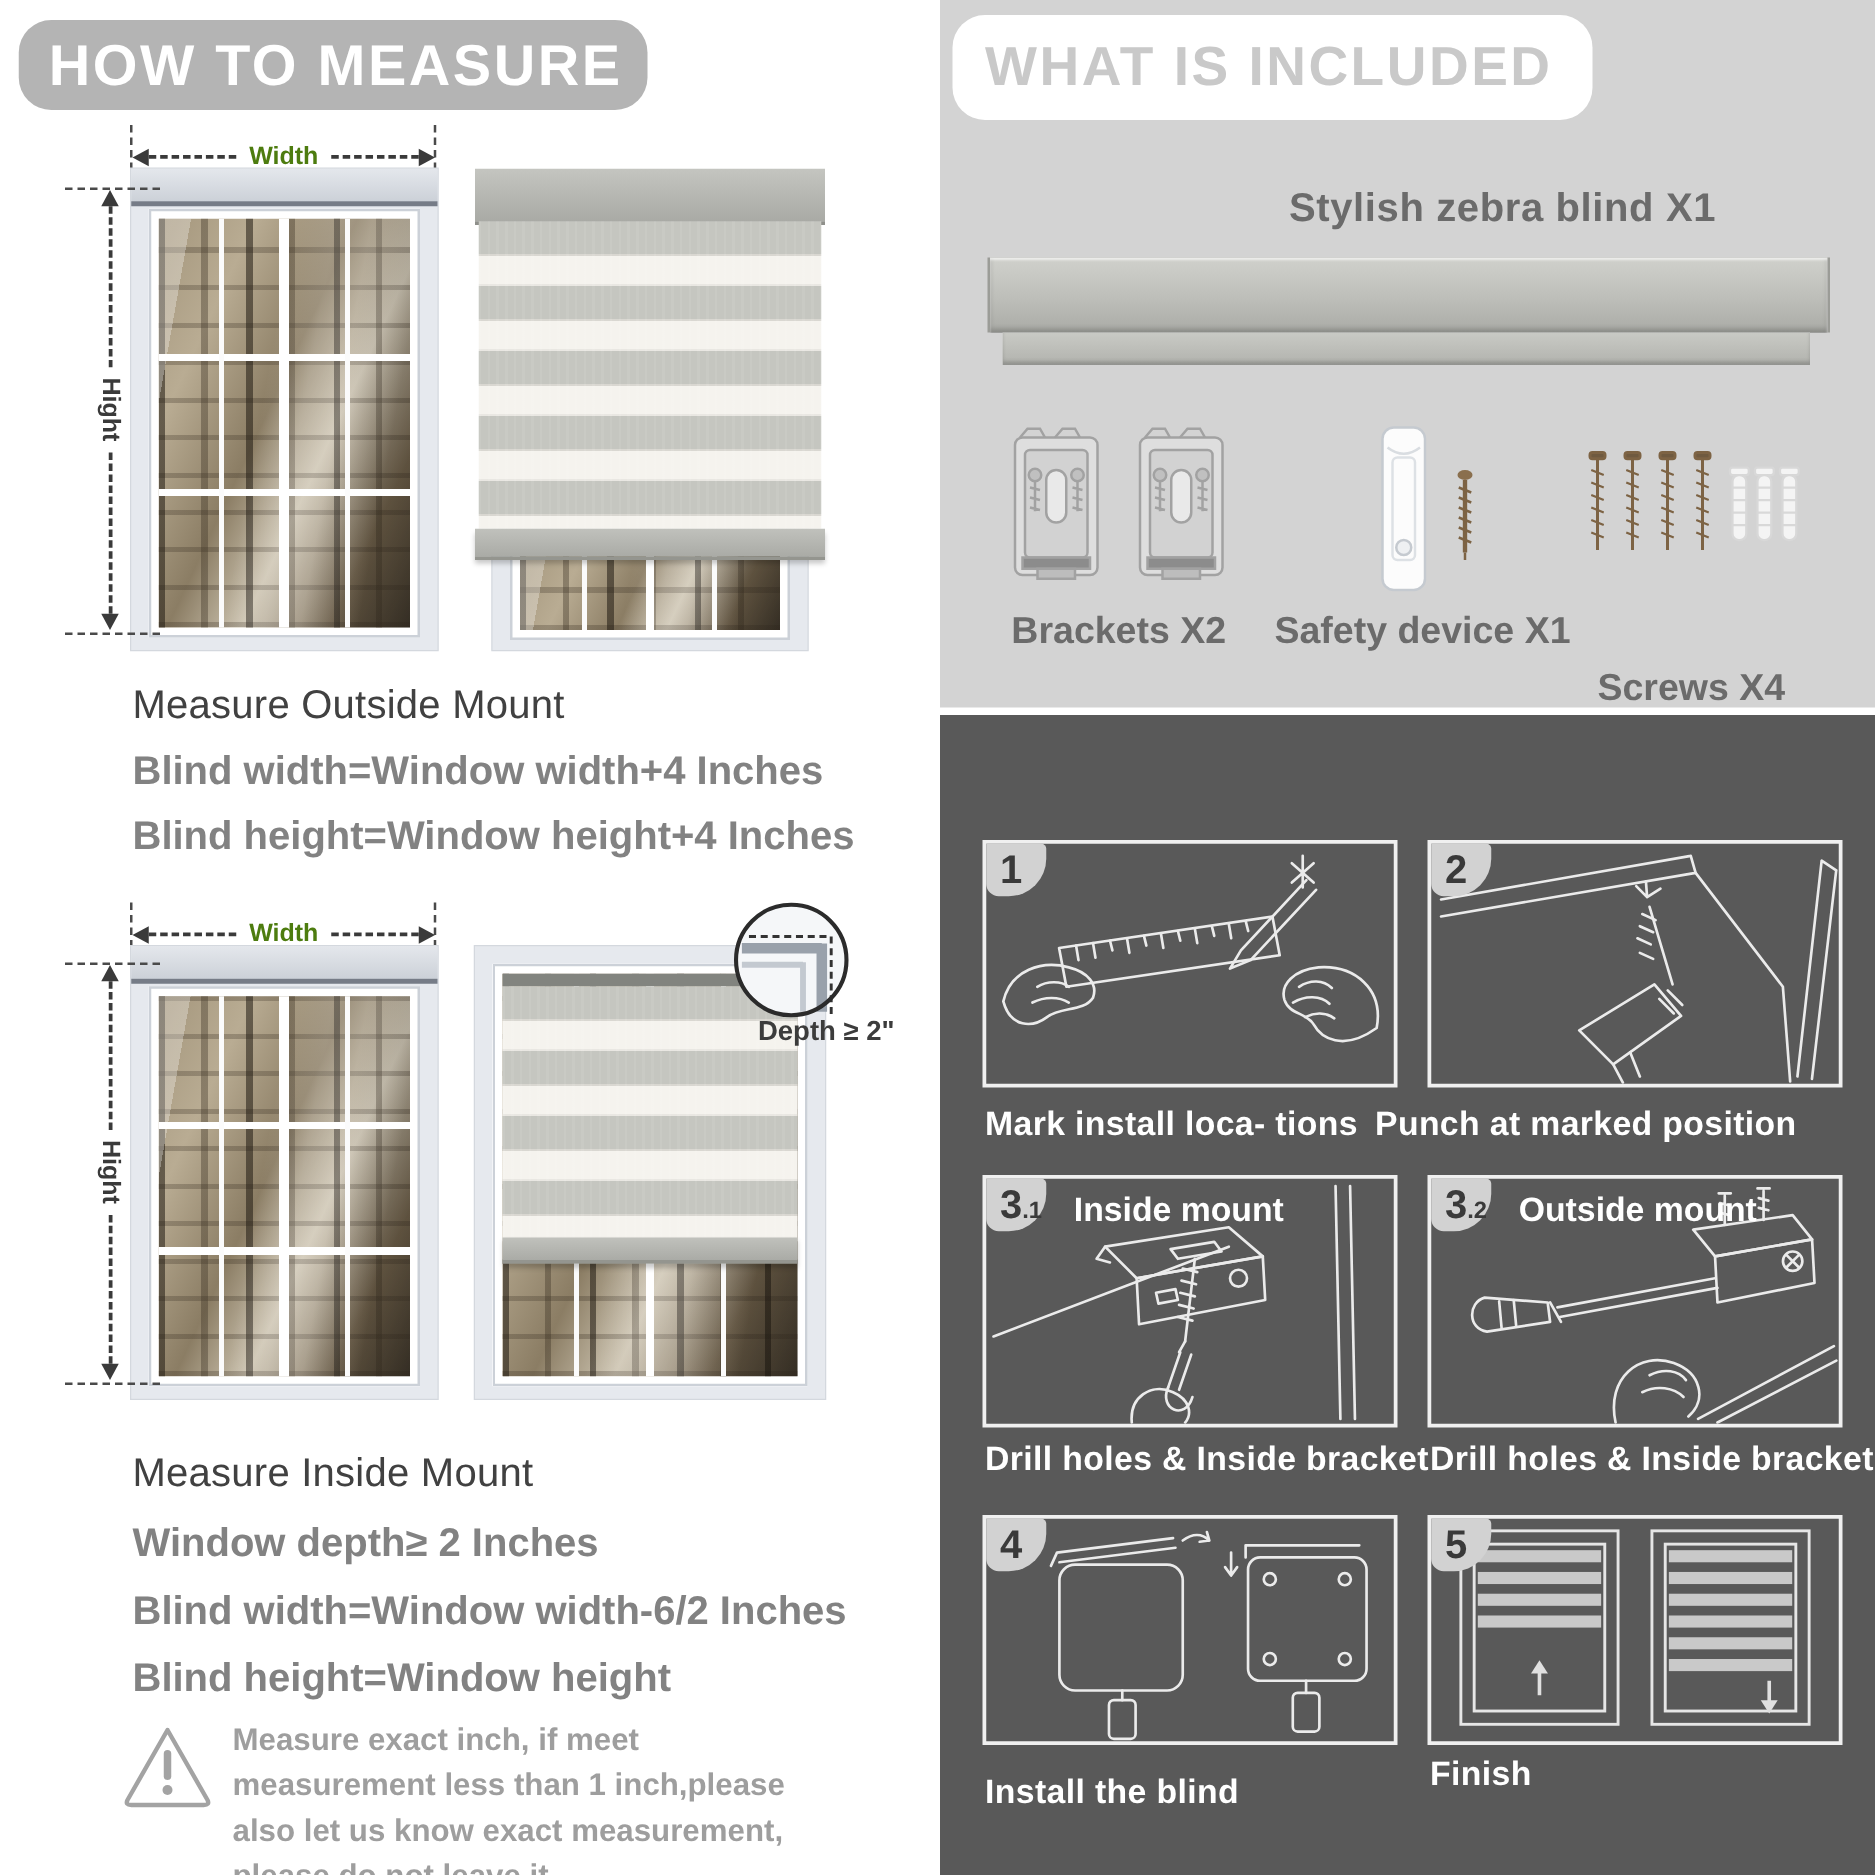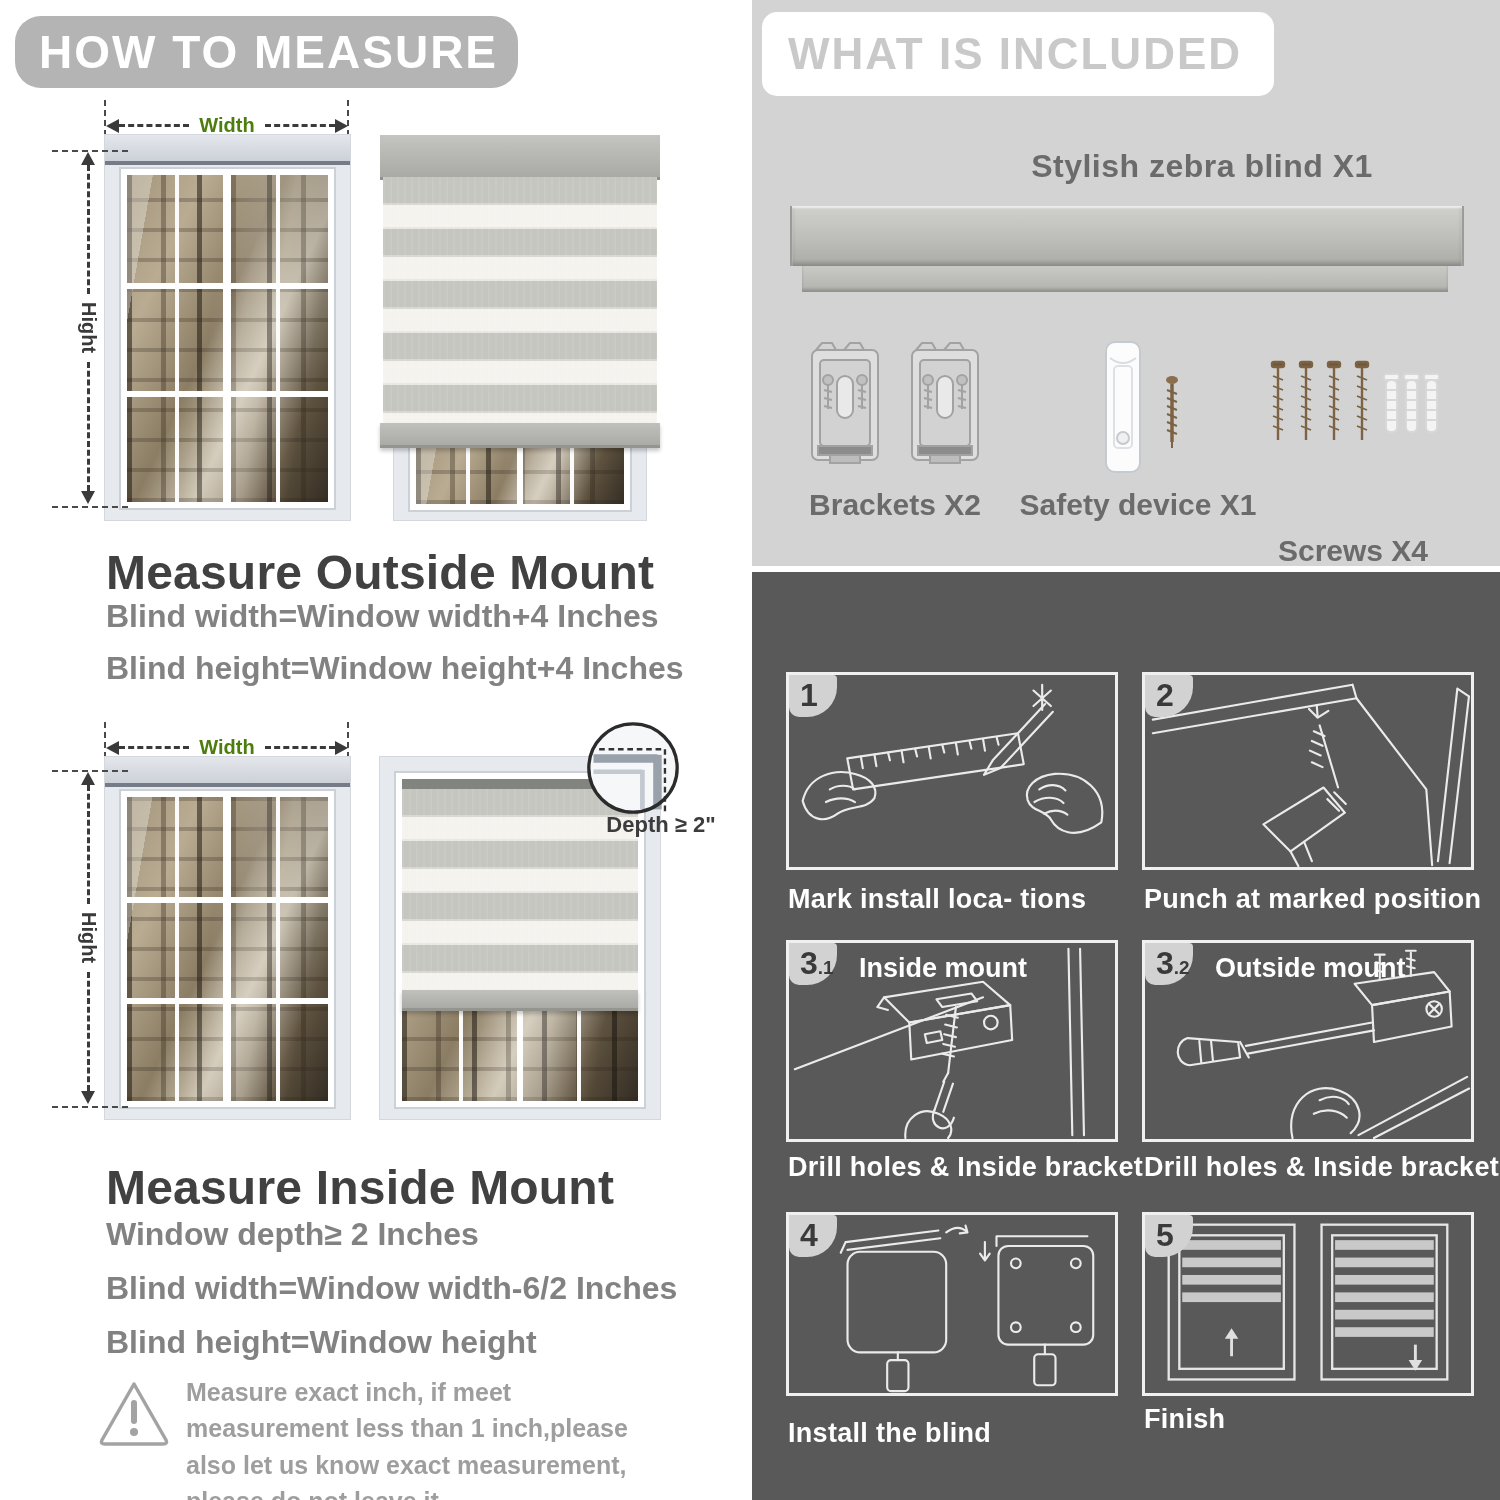--- a/index.html
+++ b/index.html
@@ -13,21 +13,21 @@
   .pill {
     box-sizing:border-box; font-weight:bold; letter-spacing:2px;
     border-radius:26px; white-space:nowrap;
   }
   .pill-left {
     left:15px; top:16px; width:503px; height:72px; background:#b4b4b4;
     color:#ffffff; font-size:46px; line-height:72px; padding-left:24px;
   }
   .pill-included {
     left:762px; top:12px; width:512px; height:84px; background:#ffffff;
-    color:#c9c9c9; font-size:44px; line-height:84px; padding-left:26px;border-radius:15px;
+    color:#c9c9c9; font-size:44px; line-height:84px; padding-left:26px;
   }
   .pill-mount {
     left:752px; top:578px; width:618px; height:82px; background:#ffffff;
     color:#383838; font-size:42px; line-height:82px; padding-left:36px;
     border-radius:6px 30px 30px 6px; letter-spacing:1px;
   }
 
   
   .gray-box { left:752px; top:0; width:748px; height:566px; background:#d3d3d3; }
   .dark-box { left:752px; top:572px; width:748px; height:928px; background:#595959; }
@@ -106,21 +106,21 @@
   .zebra {
     background:
       repeating-linear-gradient(90deg, rgba(255,255,255,.07) 0 2px, rgba(0,0,0,0) 2px 7px),
       repeating-linear-gradient(180deg, #c5c6c0 0 26px, #d9d7d1 26px 28px, #f5f3ee 28px 50px, #e9e7e2 50px 52px);
   }
   .cassette { background:linear-gradient(180deg,#c4c5c0,#a9aaa5); border-bottom:3px solid #8f908b; }
   .rail { background:linear-gradient(180deg,#c0c1bc,#aaaba6); border-bottom:3px solid #94958f;
     box-shadow:0 3px 4px rgba(0,0,0,.22); }
 
   
-  .sec-title { font-size:48px; font-weight:bold; color:#414141; letter-spacing:.2px; white-space:nowrap; }
+  .sec-title { font-size:32px; font-weight:normal; color:#414141; letter-spacing:.2px; white-space:nowrap; }
   .formula { font-size:32px; font-weight:bold; color:#828282; white-space:nowrap; }
   .warn-text { font-size:25px; font-weight:bold; color:#9e9e9e; line-height:1.45; }
   .depth-lbl { font-size:22px; font-weight:bold; color:#3c3c3c; white-space:nowrap; }
 </style>
 </head>
 <body>
 
 <div id="stage">
 
   <div class="abs pill pill-left">HOW TO MEASURE</div>
@@ -360,21 +360,21 @@
         <path d="M300,192 L320,14 M312,194 L332,22 M320,14 L332,22"></path>
         <path d="M120,154 L182,116 L204,142 L148,182 Z"></path>
         <path d="M148,182 L156,197 M162,172 L170,192"></path>
         <path d="M186,128 l12,12 M193,121 l12,12"></path>
         <path d="M197,116 L178,52"></path>
         <path d="M172,58 l11,5 M170,68 l11,5 M168,78 l11,5 M170,90 l11,5"></path>
         <path d="M176,44 l-9,-9 M176,44 l11,-7 M176,44 l-1,-13"></path>
       </g>
     </svg>
   </div>
-  <div class="caption" style="left:1144px; top:884px;">Punch at  marked position</div>
+  <div class="caption" style="left:1100px; top:884px;">Punch at  marked position</div>
 
   <div class="abs panel" style="left:786px; top:940px; width:332px; height:202px;">
     <div class="badge"><span>3</span><span class="sub">.1</span></div>
     <div class="inner-label">Inside mount</div>
     <svg viewBox="0 0 332 202">
       <g fill="none" stroke="#ebebeb" stroke-width="2.2" stroke-linecap="round" stroke-linejoin="round">
         <path d="M4,130 L198,56"></path>
         <path d="M286,6 L290,198 M298,6 L302,198"></path>
         <path d="M96,56 L198,40 L226,64 L122,82 Z"></path>
         <path d="M122,82 L226,64 L228,100 L124,120 Z"></path>

